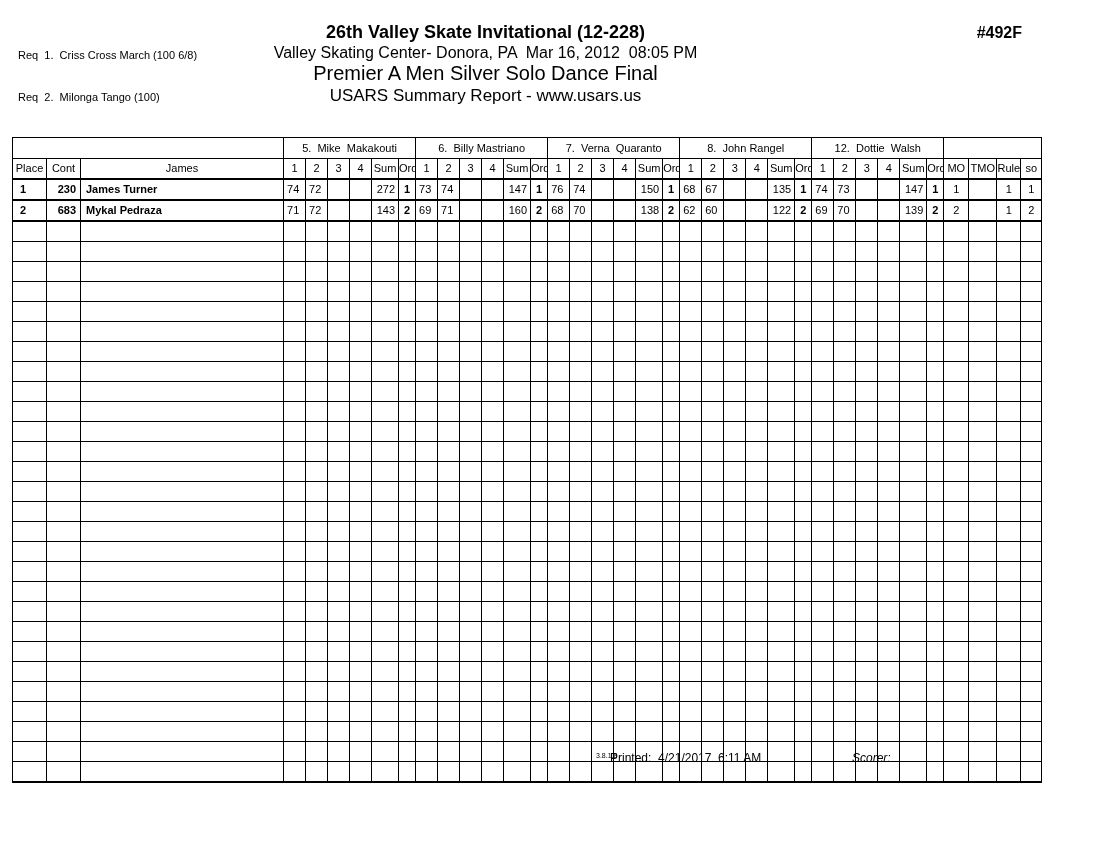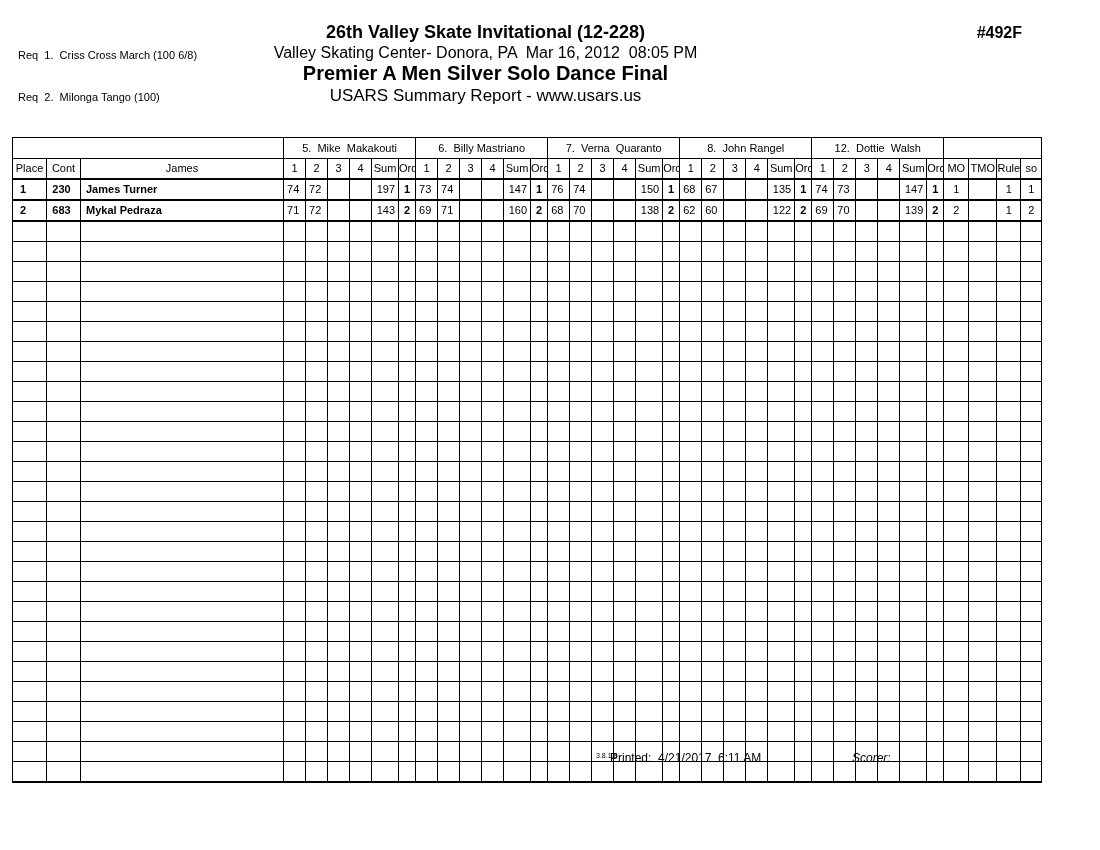--- a/index.html
+++ b/index.html
@@ -7,41 +7,41 @@
     width:1100px;height:850px;background:#ffffff;color:#000;
     font-family:"Liberation Sans", sans-serif;position:relative;overflow:hidden;
   }
   .abs{position:absolute;}
   .pre{white-space:pre;}
   
   .req-block{left:18px;top:20px;font-size:11px;line-height:14px;}
   .title-line{left:0;width:971px;text-align:center;}
   .t-main{top:22px;font-size:18px;font-weight:bold;}
   .t-venue{top:44px;font-size:16px;}
-  .t-event{top:62px;font-size:20px;font-weight:bold;}
+  .t-event{top:62px;font-size:20px;font-weight:normal;}
   .t-report{top:86px;font-size:17px;}
   .event-code{top:24px;right:78px;font-size:16px;font-weight:bold;}
   
   table.rpt{
     position:absolute;left:12px;top:137px;
     border-collapse:collapse;table-layout:fixed;width:1029px;
     font-size:11px;line-height:1;
   }
   table.rpt td{
     border:1px solid #000;height:19px;padding:0;margin:0;
     overflow:hidden;vertical-align:middle;text-align:center;
   }
   tr.jrow td{height:20px;}
   td.nb{border:none;}
   td.jname{text-align:left;padding-left:4px;white-space:pre;}
   td.hname{text-align:left;padding-left:5px;}
   td.ord{border-left:3px solid #000;border-right:3px solid #000;}
   tr.dr td{border-top-width:2px;border-bottom-width:2px;}
   tr.dr td.place{text-align:left;padding-left:7px;font-weight:bold;}
-  tr.dr td.cont{text-align:center;padding-right:4px;font-weight:bold;}
+  tr.dr td.cont{text-align:right;padding-right:4px;font-weight:bold;}
   tr.dr td.nameCell{text-align:left;padding-left:5px;font-weight:bold;}
   tr.dr td.sc{text-align:left;padding-left:3px;}
   tr.dr td.sum{text-align:right;padding-right:3px;}
   tr.dr td.ob{font-weight:bold;}
   tr.last td{border-bottom-width:2px;}
   
   .footer-version{left:596px;top:752px;font-size:7px;}
   .footer-printed{left:610px;top:751px;font-size:12px;}
   .footer-scorer{left:852px;top:751px;font-size:12px;font-style:italic;}
 </style>
@@ -149,21 +149,21 @@
         <td>so</td>
       </tr>
       <tr class="dr">
         <td class="place">1</td>
         <td class="cont">230</td>
         <td class="nameCell">James Turner</td>
         <td class="sc">74</td>
         <td class="sc">72</td>
         <td class="sc"></td>
         <td class="sc"></td>
-        <td class="sum">197</td>
+        <td class="sum">272</td>
         <td class="ord ob">1</td>
         <td class="sc">73</td>
         <td class="sc">74</td>
         <td class="sc"></td>
         <td class="sc"></td>
         <td class="sum">147</td>
         <td class="ord ob">1</td>
         <td class="sc">76</td>
         <td class="sc">74</td>
         <td class="sc"></td>

